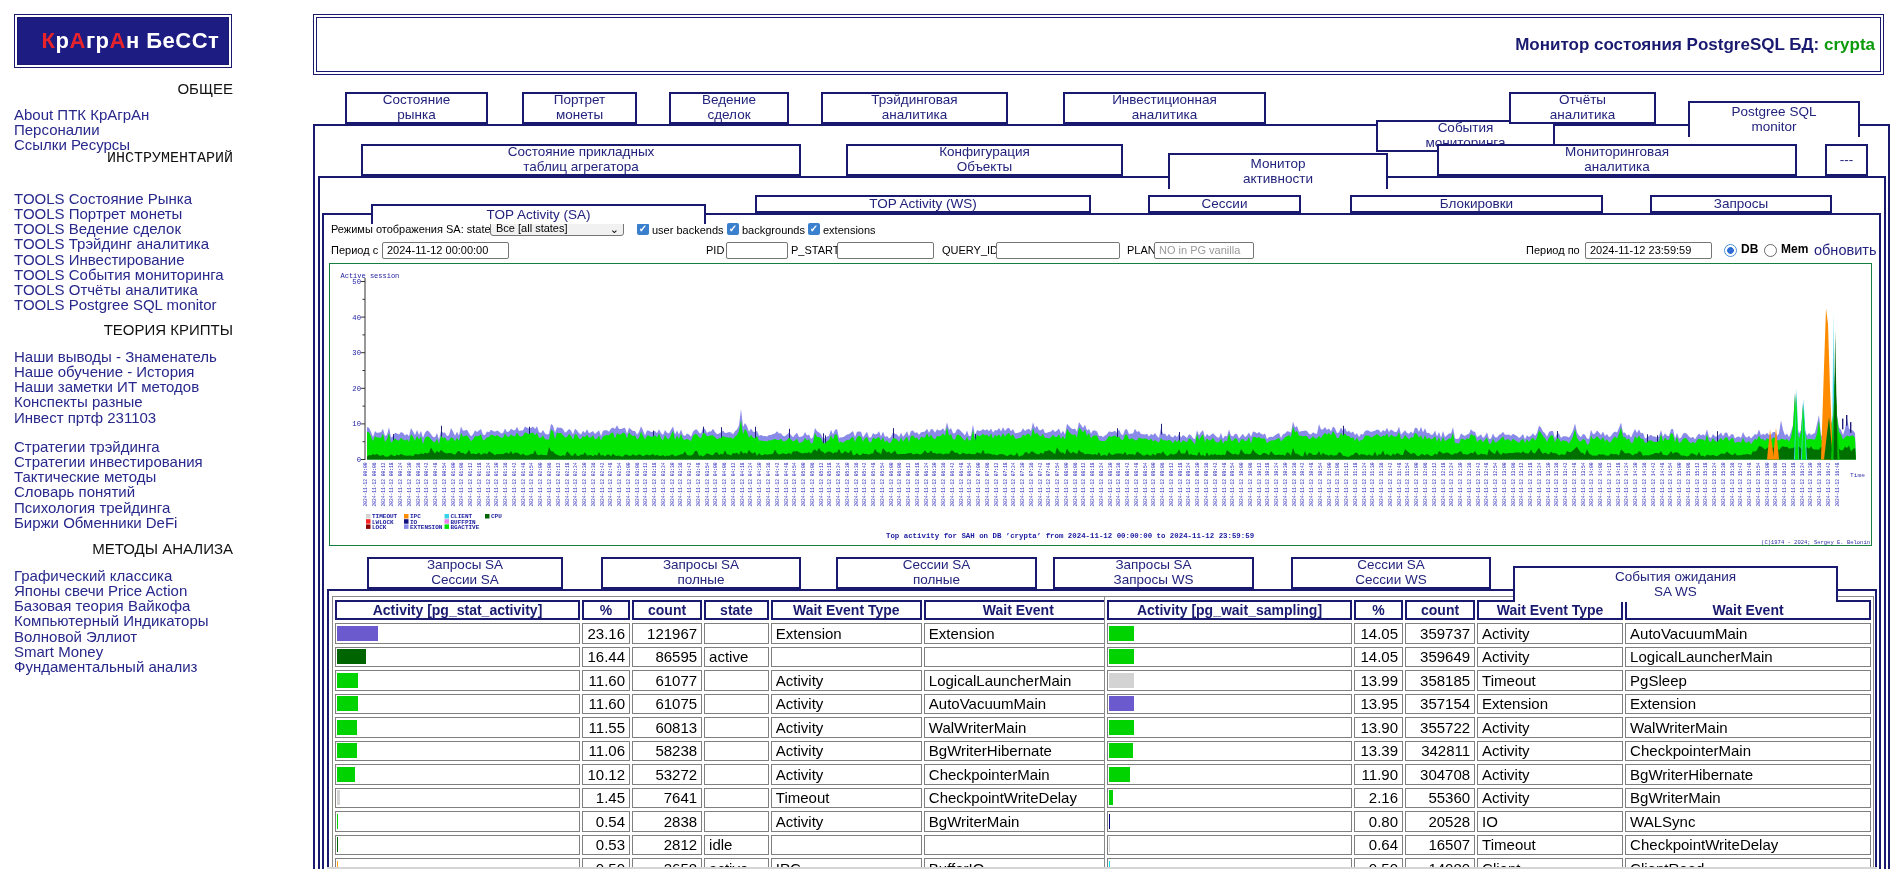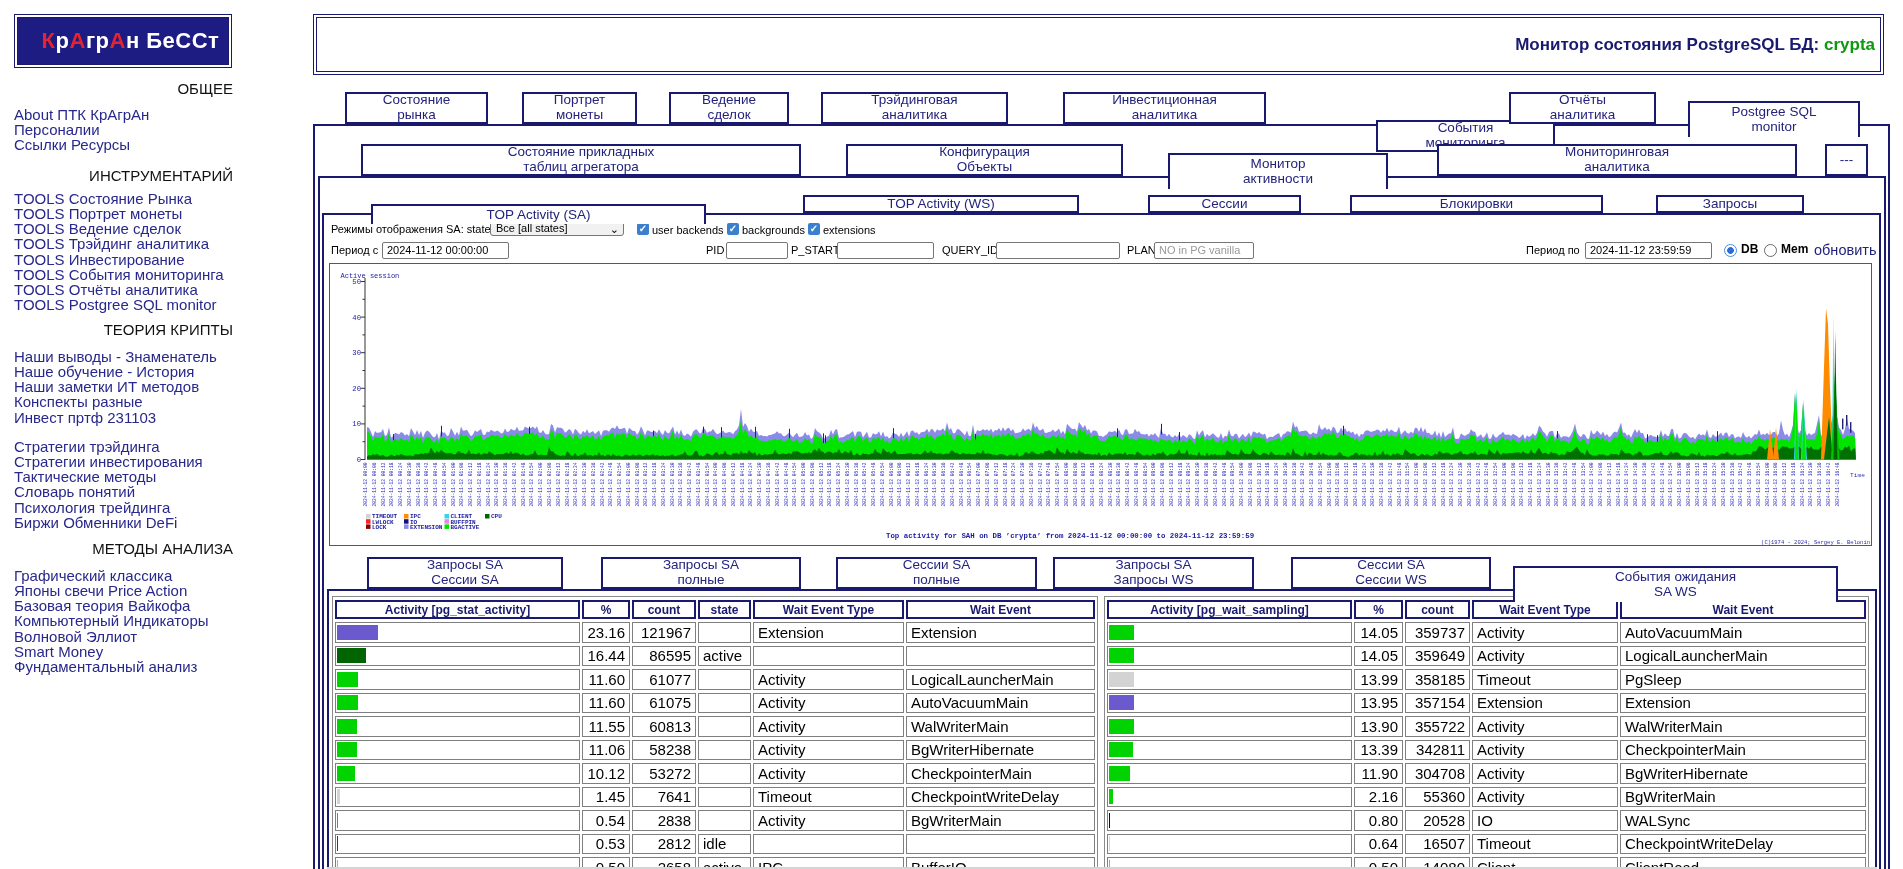--- a/index.html
+++ b/index.html
@@ -12,34 +12,34 @@
 .hdg { position:absolute; left:0; width:233px; text-align:right; color:#111; font-size:15px; line-height:15px;}
 .lnks { position:absolute; left:14px; color:#28288c; font-size:15px; line-height:15.16px; white-space:nowrap;}
 .lbl { position:absolute; font-size:11px; color:#000; line-height:15px; white-space:nowrap;}
 .inp { position:absolute; height:17px; border:1px solid #767676; border-radius:2px; font-size:11px;
   line-height:15px; padding:0 4px; color:#000; background:#fff; white-space:nowrap; overflow:hidden;}
 .ph { color:#9a9a9a; }
 .cb { position:absolute; width:12px; height:12px; background:#3a80cf; border-radius:2px;
   color:#fff; font-size:10px; font-weight:bold; text-align:center; line-height:12px;}
 .rad { position:absolute; width:13px; height:13px; border-radius:50%; }
 table.t { border-collapse:separate; border-spacing:2px 3px; background:#fff; border:1px solid #8a8a8a; table-layout:fixed; }
-table.t th { border:2px solid #191970; color:#191970; font-weight:bold; font-size:12px; height:19px; padding:0 2px; }
+table.t th { border:2px solid #191970; color:#191970; font-weight:bold; font-size:14px; height:19px; padding:0 14px; }
 table.t td { border:1px solid #7f7f7f; font-size:15px; color:#000; height:20.5px; padding:0 4px; white-space:nowrap; overflow:hidden;}
 table.t td:first-child { padding:0 1px; }
 td.r { text-align:right; }
 .bar { height:15px; margin:0; }
 </style></head><body>
 <div class="abs" style="left:14px;top:14px;width:218px;height:54px;border:1px solid #191970;padding:2px;">
     <div style="width:100%;height:100%;background:#1c1c82;border:1px solid #191970;display:flex;align-items:center;justify-content:center;padding-left:15px;">
       <span style="font-size:22px;font-weight:bold;color:#fff;letter-spacing:0.5px;"><span style="color:#e8232b">К</span>р<span style="color:#e8232b">А</span>гр<span style="color:#e8232b">А</span>н БеССт</span>
     </div>
   </div>
 <div class="hdg" style="top:81px;">ОБЩЕЕ</div>
 <div class="lnks" style="top:107px;">About ПТК КрАгрАн<br>Персоналии<br>Ссылки Ресурсы</div>
-<div class="hdg" style="top:168px;">ИНСТРУМЕНТАРИЙ</div>
+<div class="hdg" style="top:151px;font-family:Liberation Mono, monospace;">ИНСТРУМЕНТАРИЙ</div>
 <div class="lnks" style="top:191px;">TOOLS Состояние Рынка<br>TOOLS Портрет монеты<br>TOOLS Ведение сделок<br>TOOLS Трэйдинг аналитика<br>TOOLS Инвестирование<br>TOOLS События мониторинга<br>TOOLS Отчёты аналитика<br>TOOLS Postgree SQL monitor</div>
 <div class="hdg" style="top:322px;">ТЕОРИЯ КРИПТЫ</div>
 <div class="lnks" style="top:349px;">Наши выводы - Знаменатель<br>Наше обучение - История<br>Наши заметки ИТ методов<br>Конспекты разные<br>Инвест пртф 231103</div>
 <div class="lnks" style="top:439px;">Стратегии трэйдинга<br>Стратегии инвестирования<br>Тактические методы<br>Словарь понятий<br>Психология трейдинга<br>Биржи Обменники DeFi</div>
 <div class="hdg" style="top:541px;">МЕТОДЫ АНАЛИЗА</div>
 <div class="lnks" style="top:568px;">Графический классика<br>Японы свечи Price Action<br>Базовая теория Вайкофа<br>Компьютерный Индикаторы<br>Волновой Эллиот<br>Smart Money<br>Фундаментальный анализ</div>
 <div class="abs" style="left:313px;top:14px;width:1571px;height:61px;border:1px solid #191970;padding:2px;">
     <div style="width:100%;height:100%;border:1px solid #191970;display:flex;align-items:center;justify-content:flex-end;">
       <span style="font-size:17px;font-weight:bold;color:#191970;padding-right:5px;">Монитор состояния PostgreSQL БД: <span style="color:#0a9a0a">crypta</span></span>
     </div>
@@ -55,24 +55,24 @@
 <div class="tab" style="left:1063px;top:92px;width:203px;height:32px;">Инвестиционная<br>аналитика</div>
 <div class="tab" style="left:1376px;top:92px;width:179px;height:32px;margin-top:28px;">События<br>мониторинга</div>
 <div class="tab" style="left:1509px;top:92px;width:147px;height:32px;">Отчёты<br>аналитика</div>
 <div class="tab act" style="left:1688px;top:92px;width:172px;height:36px;">Postgree SQL<br>monitor</div>
 <div class="tab" style="left:361px;top:144px;width:440px;height:32px;">Состояние прикладных<br>таблиц агрегатора</div>
 <div class="tab" style="left:846px;top:144px;width:277px;height:32px;">Конфигурация<br>Объекты</div>
 <div class="tab act" style="left:1168px;top:144px;width:220px;height:36px;">Монитор<br>активности</div>
 <div class="tab" style="left:1437px;top:144px;width:360px;height:32px;">Мониторинговая<br>аналитика</div>
 <div class="tab" style="left:1825px;top:144px;width:43px;height:32px;">---</div>
 <div class="tab act" style="left:371px;top:195px;width:335px;height:20px;">TOP Activity (SA)</div>
-<div class="tab" style="left:755px;top:195px;width:276px;height:18px;margin-left:48px;">TOP Activity (WS)</div>
+<div class="tab" style="left:755px;top:195px;width:336px;height:18px;">TOP Activity (WS)</div>
 <div class="tab" style="left:1148px;top:195px;width:153px;height:18px;">Сессии</div>
 <div class="tab" style="left:1350px;top:195px;width:253px;height:18px;">Блокировки</div>
-<div class="tab" style="left:1650px;top:195px;width:148px;height:18px;margin-left:6px;">Запросы</div>
+<div class="tab" style="left:1650px;top:195px;width:182px;height:18px;">Запросы</div>
 <div class="tab" style="left:367px;top:557px;width:196px;height:32px;">Запросы SA<br>Сессии SA</div>
 <div class="tab" style="left:601px;top:557px;width:200px;height:32px;">Запросы SA<br>полные</div>
 <div class="tab" style="left:836px;top:557px;width:201px;height:32px;">Сессии SA<br>полные</div>
 <div class="tab" style="left:1053px;top:557px;width:201px;height:32px;">Запросы SA<br>Запросы WS</div>
 <div class="tab" style="left:1291px;top:557px;width:200px;height:32px;">Сессии SA<br>Сессии WS</div>
 <div class="tab act" style="left:1513px;top:557px;width:325px;height:36px;">События ожидания<br>SA WS</div>
 <div class="lbl" style="left:331px;top:222px;">Режимы отображения SA: state</div>
 <div class="abs" style="left:490px;top:221px;width:134px;height:15px;background:#f1f1f1;border:1px solid #767676;border-radius:3px;font-size:11px;line-height:13px;padding:0 5px;color:#000;">Все [all states]<span style="position:absolute;right:4px;top:1px;font-size:11px;">⌄</span></div>
 <div class="cb" style="left:637px;top:223px;">✓</div>
 <div class="lbl" style="left:652px;top:223px;font-size:11px;">user backends</div>

